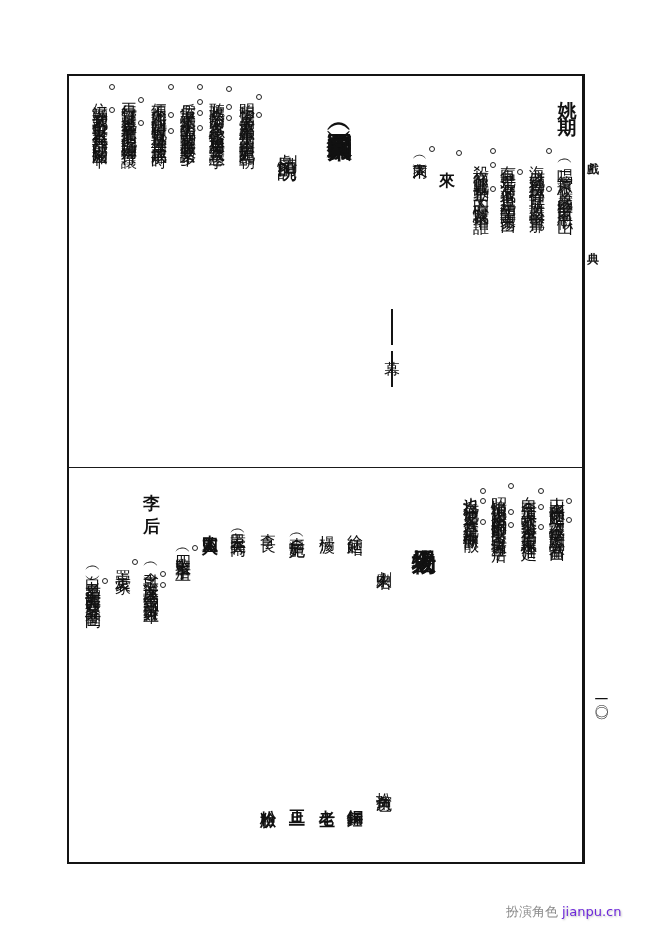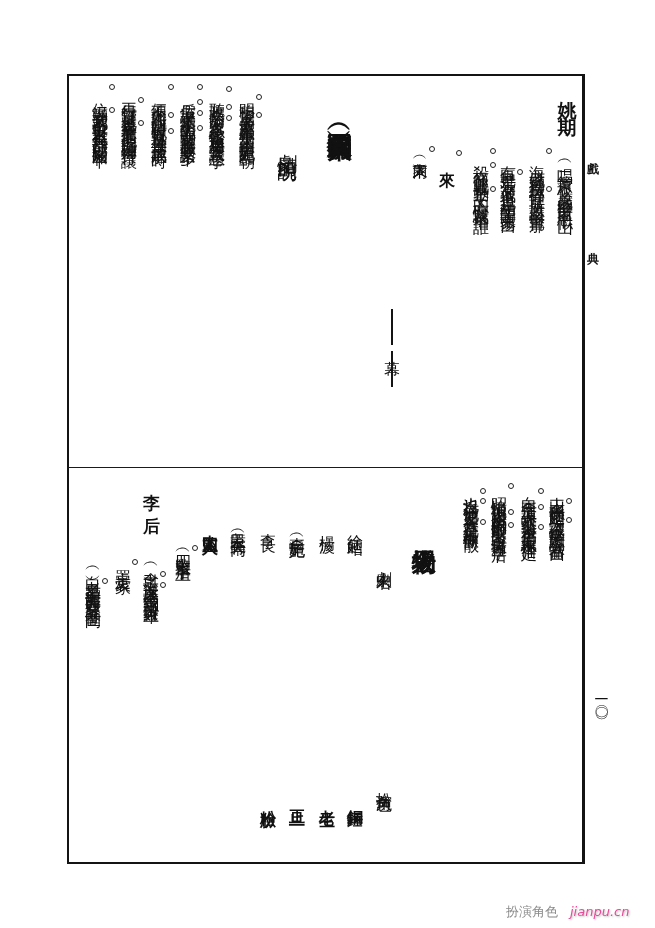--- a/index.html
+++ b/index.html
@@ -61,21 +61,21 @@
     .cline { width: 2px; height: 36px; background: #141414; }
     .ctext { position: static; margin: 3px 0; }
     .watermark {
       position: absolute;
       left: 506px; top: 903px;
       font-size: 13px;
       white-space: nowrap;
       font-family: "DejaVu Sans", sans-serif;
     }
     .wm-cn { color: #8a8a8a; }
-    .wm-url { color: #ec4899; margin-left: 12px; text-shadow: 1px 1px 2px rgba(0,0,0,0.25); font-style: italic; }
+    .wm-url { color: #6d28d9; margin-left: 4px; text-shadow: 1px 1px 2px rgba(0,0,0,0.25); }
   </style>
 </head>
 <body>
 
 <div id="page">
 
   <div class="frame"></div>
   <div class="divider"></div>
 
   <div class="vcol bold" style="left:587px; top:152px; font-size:12px; letter-spacing:90px;">戲典</div>

